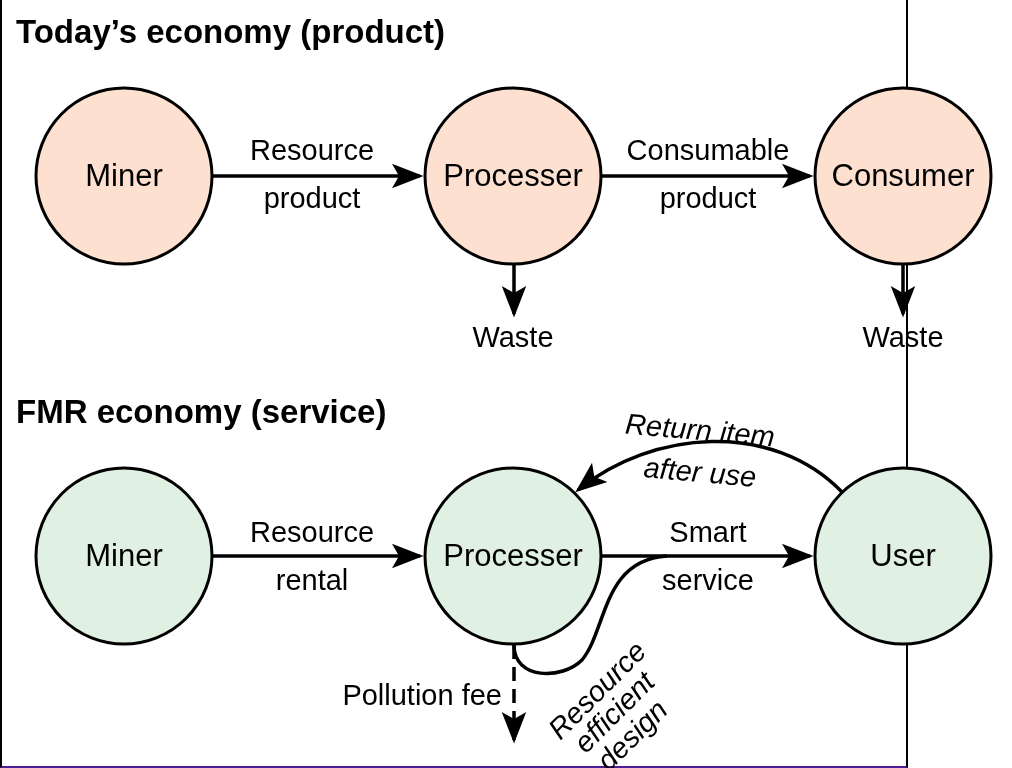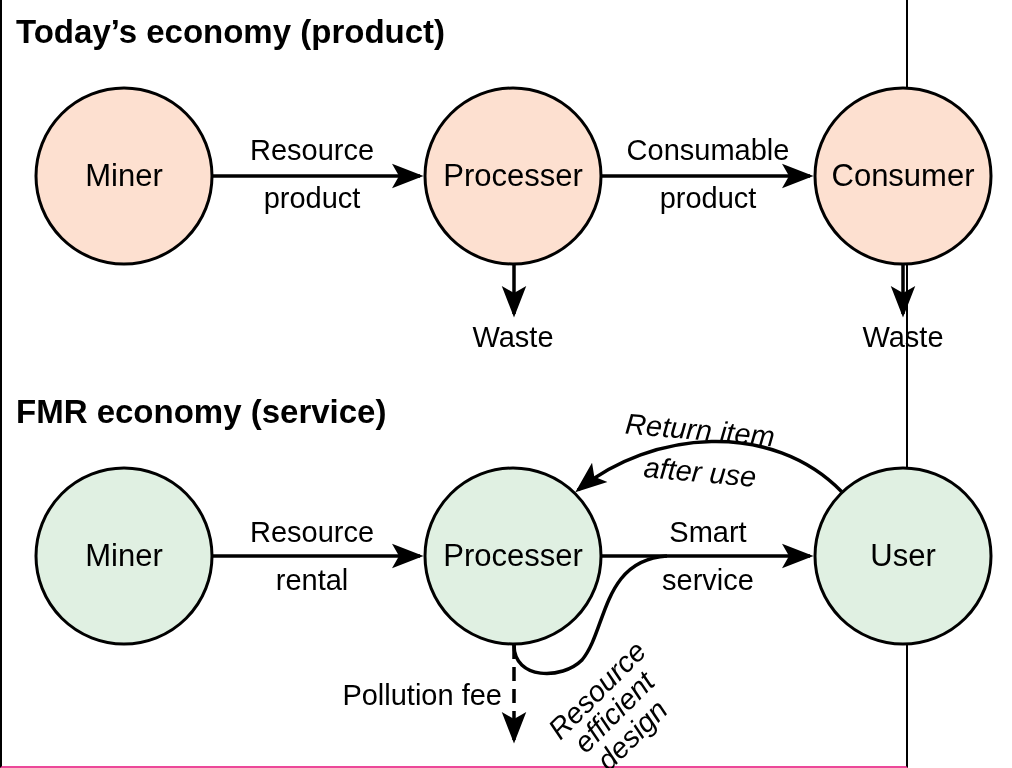--- a/index.html
+++ b/index.html
@@ -1,18 +1,18 @@
 <!DOCTYPE html>
 <html><head>
 <meta charset="utf-8">
 <style>
   html, body { margin:0; padding:0; background:#fff; }
   body { width:1012px; height:768px; overflow:hidden; }
   #frame { position:relative; width:908px; height:768px; box-sizing:border-box;
-           border-left:2px solid #000; border-right:2px solid #000; border-bottom:2px solid #ec4899; }
+           border-left:2px solid #000; border-right:2px solid #000; border-bottom:2px solid #4c1d95; }
   svg { position:absolute; left:0; top:0; }
   .title { font-family:"Liberation Sans", sans-serif; font-weight:bold; font-size:33px; fill:#000; }
   .node-label { font-family:"Liberation Sans", sans-serif; font-size:31px; fill:#000; }
   .edge-label { font-family:"Liberation Sans", sans-serif; font-size:29px; fill:#000; }
   .italic-label { font-family:"Liberation Sans", sans-serif; font-style:italic; font-size:29px; fill:#000; }
   .line { stroke:#000; stroke-width:3.5; fill:none; }
   .circle { stroke:#000; stroke-width:3; }
 </style>
 </head>
 <body>

